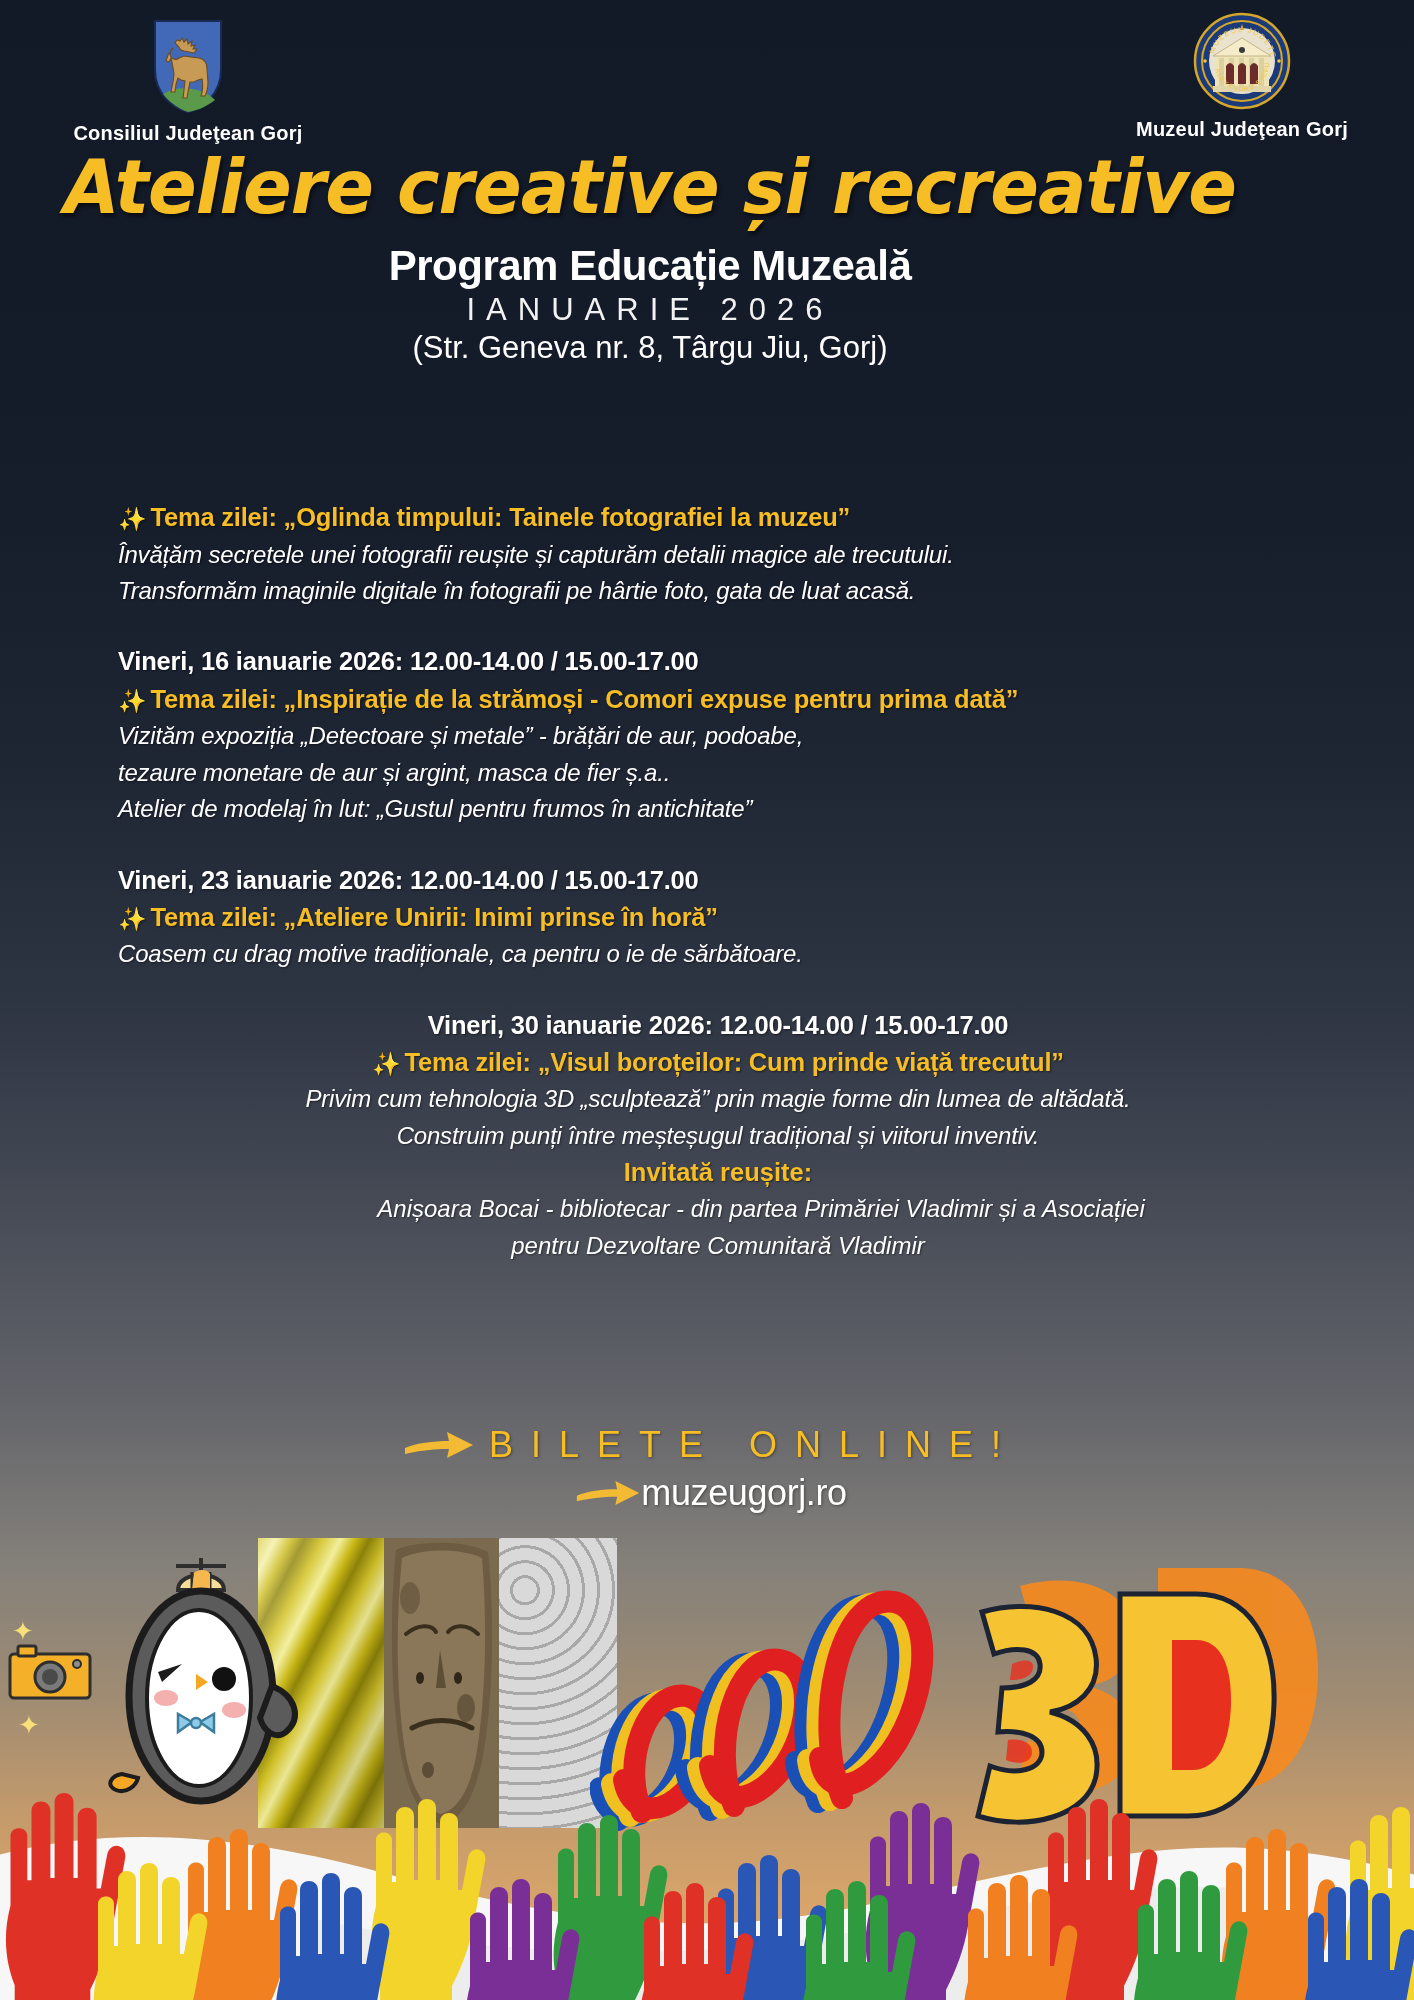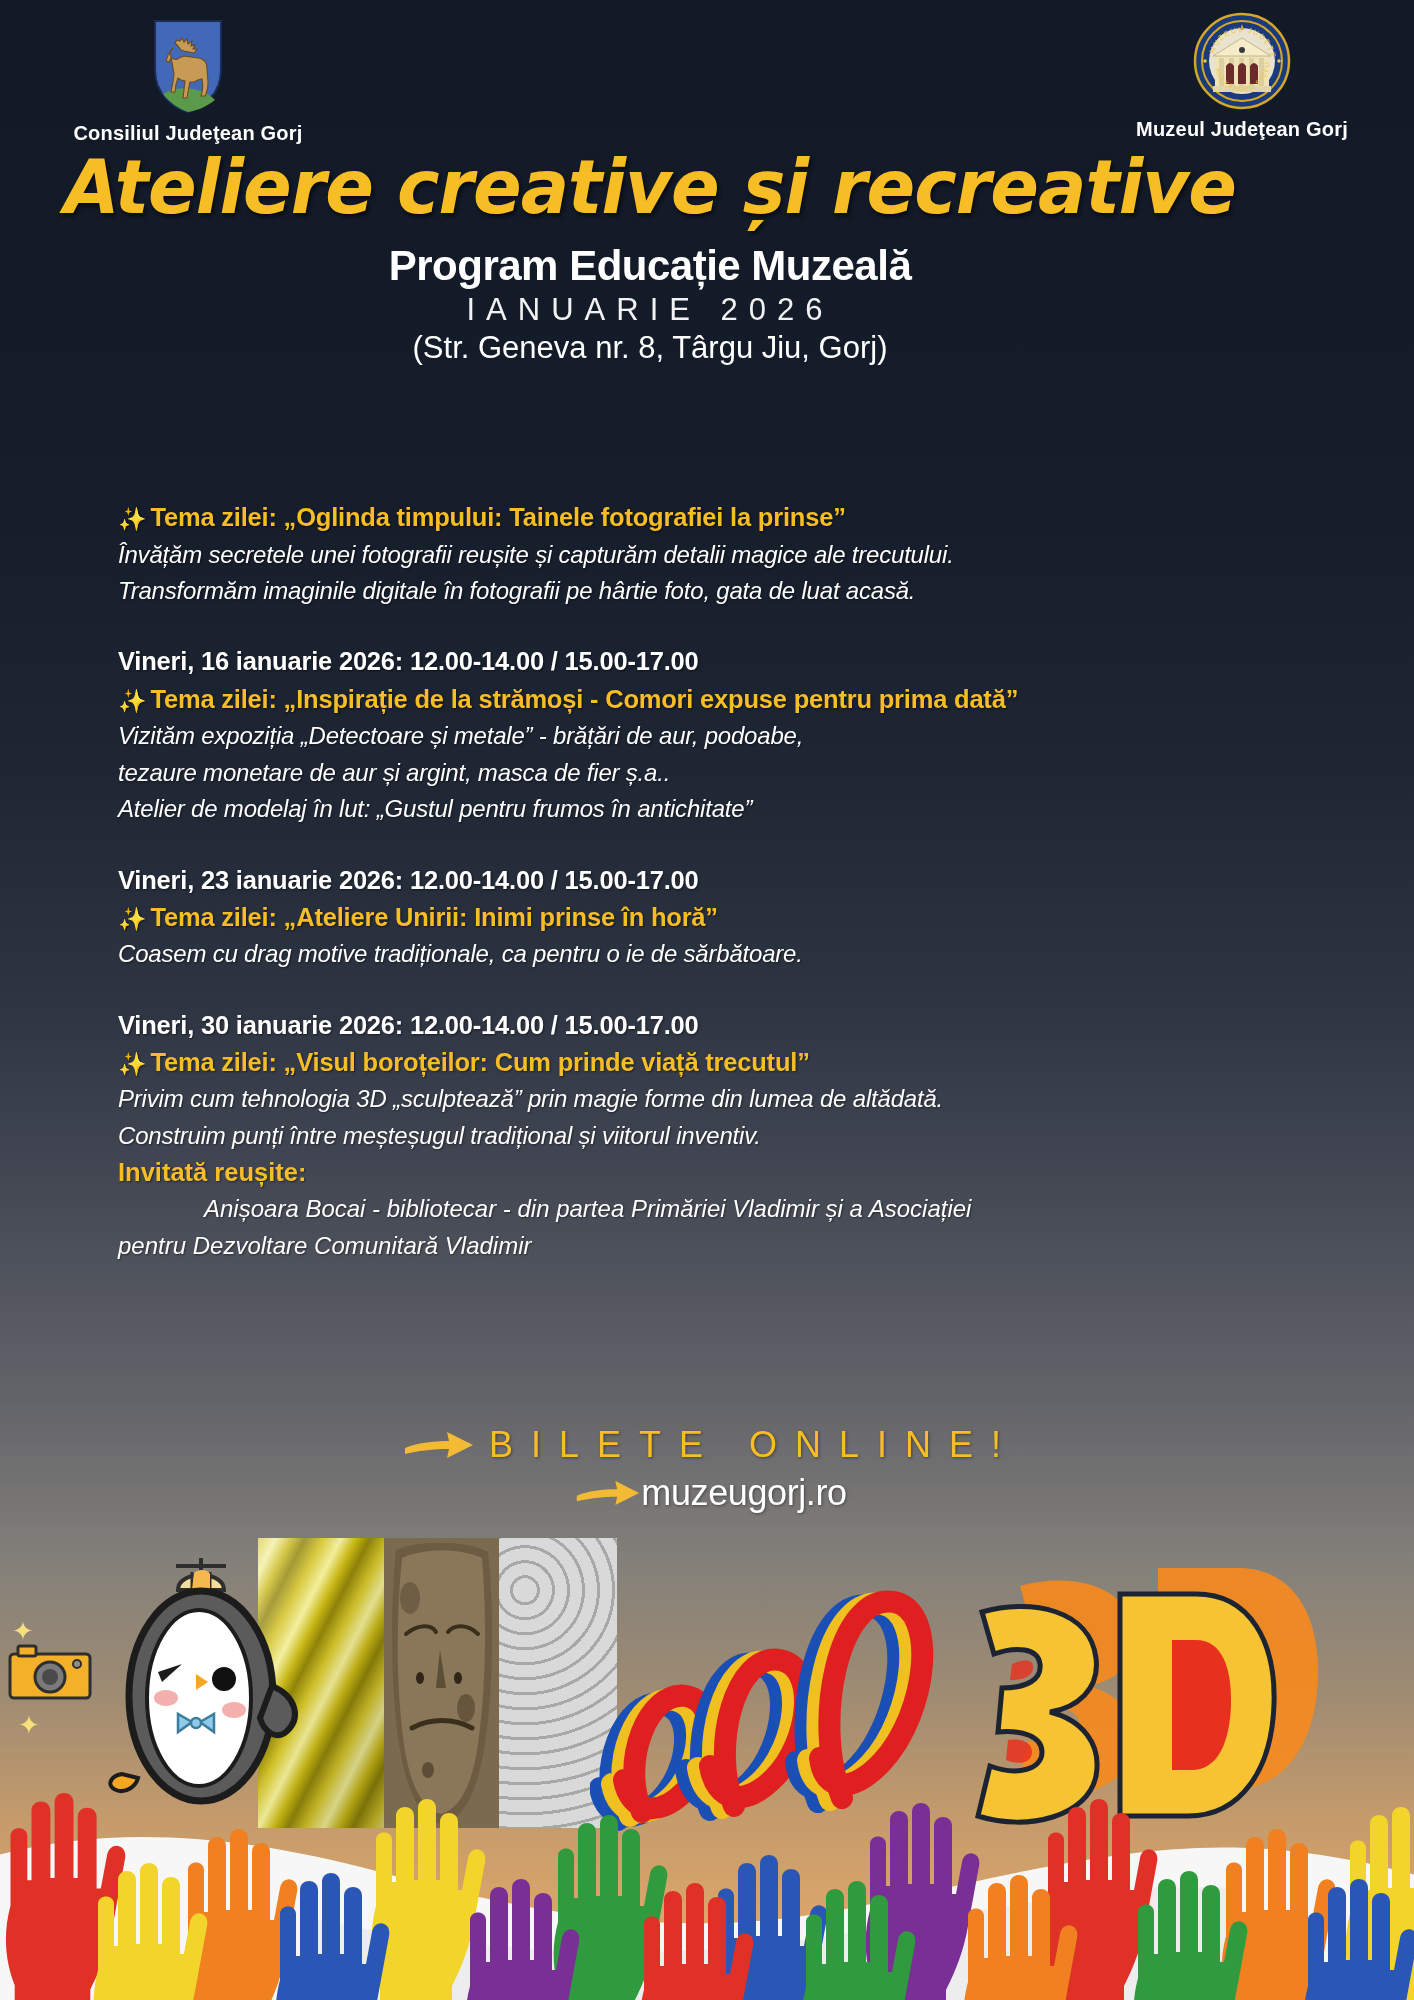--- a/index.html
+++ b/index.html
@@ -365,21 +365,21 @@
     <div class="main-title">Ateliere creative și recreative</div>
     <div class="subtitle">Program Educație Muzeală</div>
     <div class="month-line">IANUARIE 2026</div>
     <div class="address-line">(Str. Geneva nr. 8, Târgu Jiu, Gorj)</div>
   </div>
 
   <div class="events">
 
     <div class="event-block">
       <div class="event-theme">
-        <span class="sparkle-icon">✨</span><span>Tema zilei: „Oglinda timpului: Tainele fotografiei la prinse”</span>
+        <span class="sparkle-icon">✨</span><span>Tema zilei: „Oglinda timpului: Tainele fotografiei la muzeu”</span>
       </div>
       <div class="event-desc">Învățăm secretele unei fotografii reușite și capturăm detalii magice ale trecutului.</div>
       <div class="event-desc">Transformăm imaginile digitale în fotografii pe hârtie foto, gata de luat acasă.</div>
     </div>
 
     <div class="event-block">
       <div class="event-date">Vineri, 16 ianuarie 2026: 12.00-14.00 / 15.00-17.00</div>
       <div class="event-theme">
         <span class="sparkle-icon">✨</span><span>Tema zilei: „Inspirație de la strămoși - Comori expuse pentru prima dată”</span>
       </div>
@@ -389,21 +389,21 @@
     </div>
 
     <div class="event-block">
       <div class="event-date">Vineri, 23 ianuarie 2026: 12.00-14.00 / 15.00-17.00</div>
       <div class="event-theme">
         <span class="sparkle-icon">✨</span><span>Tema zilei: „Ateliere Unirii: Inimi prinse în horă”</span>
       </div>
       <div class="event-desc">Coasem cu drag motive tradiționale, ca pentru o ie de sărbătoare.</div>
     </div>
 
-    <div class="event-block" style="margin-bottom:8px;">
+    <div class="event-block" style="margin-bottom:8px;text-align:center;">
       <div class="event-date">Vineri, 30 ianuarie 2026: 12.00-14.00 / 15.00-17.00</div>
       <div class="event-theme">
         <span class="sparkle-icon">✨</span><span>Tema zilei: „Visul boroțeilor: Cum prinde viață trecutul”</span>
       </div>
       <div class="event-desc">Privim cum tehnologia 3D „sculptează” prin magie forme din lumea de altădată.</div>
       <div class="event-desc">Construim punți între meșteșugul tradițional și viitorul inventiv.</div>
       <div class="guest-label">Invitată reușite:</div>
       <div class="guest-line-1">Anișoara Bocai - bibliotecar - din partea Primăriei Vladimir și a Asociației</div>
       <div class="guest-line-2">pentru Dezvoltare Comunitară Vladimir</div>
     </div>

